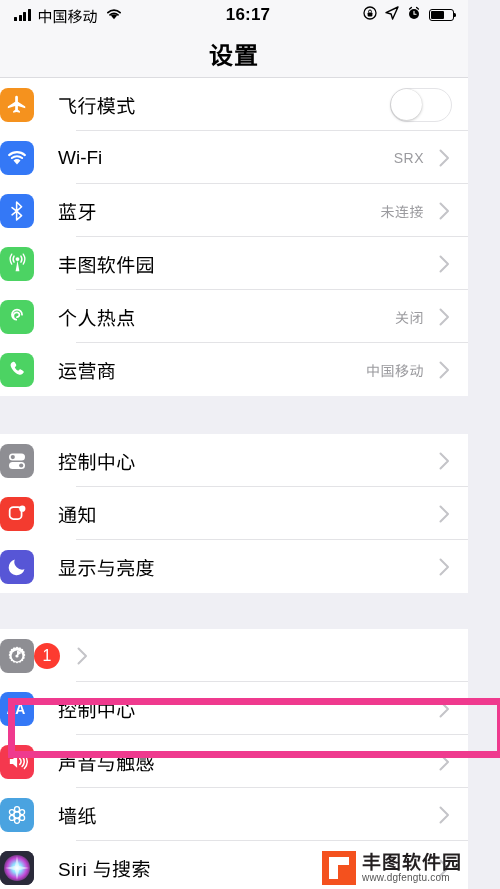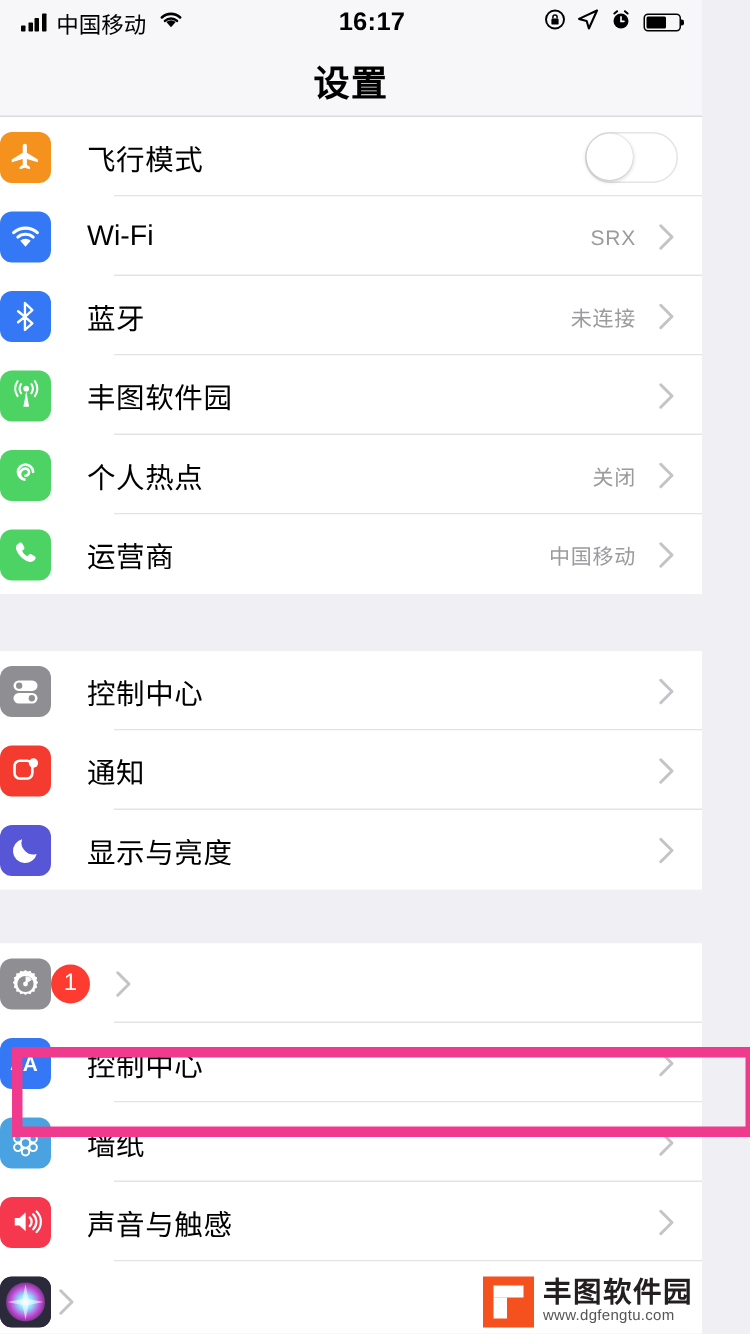--- a/index.html
+++ b/index.html
@@ -540,53 +540,53 @@
 
         <span class="chev">
           <svg width="11" height="18" viewBox="0 0 11 18">
               <path d="M1.5 1.5 L9 9 L1.5 16.5" fill="none" stroke="#c4c4c8" stroke-width="2" stroke-linecap="round" stroke-linejoin="round"></path>
             </svg>
         </span>
         <span class="sep"></span>
       </div>
 
       <div class="row">
+        <span class="ic" style="background:#f5384e">
+          <svg width="23" height="23" viewBox="0 0 24 24">
+            <path d="M4 9.4 h3.2 L11.6 5.4 v13.2 L7.2 14.6 H4 Z" fill="#fff"></path>
+            <path d="M14.4 9 a4 4 0 0 1 0 6" stroke="#fff" stroke-width="1.6" fill="none" stroke-linecap="round"></path>
+            <path d="M16.8 6.8 a7.2 7.2 0 0 1 0 10.4" stroke="#fff" stroke-width="1.6" fill="none" stroke-linecap="round"></path>
+            <path d="M19.2 4.8 a10.2 10.2 0 0 1 0 14.4" stroke="#fff" stroke-width="1.5" fill="none" stroke-linecap="round"></path>
+          </svg>
+        </span>
+        <span class="label">声音与触感</span>
+
+        <span class="chev">
+          <svg width="11" height="18" viewBox="0 0 11 18">
+              <path d="M1.5 1.5 L9 9 L1.5 16.5" fill="none" stroke="#c4c4c8" stroke-width="2" stroke-linecap="round" stroke-linejoin="round"></path>
+            </svg>
+        </span>
+        <span class="sep"></span>
+      </div>
+
+      <div class="row">
         <span class="ic" style="background:#4aa3e0">
           <svg width="24" height="24" viewBox="0 0 24 24">
             <g fill="none" stroke="#fff" stroke-width="1.3">
               <circle cx="12" cy="12" r="3.1"></circle>
               <circle cx="12" cy="6.2" r="2.5"></circle>
               <circle cx="12" cy="17.8" r="2.5"></circle>
               <circle cx="6.9" cy="9.1" r="2.5"></circle>
               <circle cx="17.1" cy="9.1" r="2.5"></circle>
               <circle cx="6.9" cy="14.9" r="2.5"></circle>
               <circle cx="17.1" cy="14.9" r="2.5"></circle>
             </g>
           </svg>
         </span>
         <span class="label">墙纸</span>
-
-        <span class="chev">
-          <svg width="11" height="18" viewBox="0 0 11 18">
-              <path d="M1.5 1.5 L9 9 L1.5 16.5" fill="none" stroke="#c4c4c8" stroke-width="2" stroke-linecap="round" stroke-linejoin="round"></path>
-            </svg>
-        </span>
-        <span class="sep"></span>
-      </div>
-
-      <div class="row">
-        <span class="ic" style="background:#f5384e">
-          <svg width="23" height="23" viewBox="0 0 24 24">
-            <path d="M4 9.4 h3.2 L11.6 5.4 v13.2 L7.2 14.6 H4 Z" fill="#fff"></path>
-            <path d="M14.4 9 a4 4 0 0 1 0 6" stroke="#fff" stroke-width="1.6" fill="none" stroke-linecap="round"></path>
-            <path d="M16.8 6.8 a7.2 7.2 0 0 1 0 10.4" stroke="#fff" stroke-width="1.6" fill="none" stroke-linecap="round"></path>
-            <path d="M19.2 4.8 a10.2 10.2 0 0 1 0 14.4" stroke="#fff" stroke-width="1.5" fill="none" stroke-linecap="round"></path>
-          </svg>
-        </span>
-        <span class="label">声音与触感</span>
 
         <span class="chev">
           <svg width="11" height="18" viewBox="0 0 11 18">
               <path d="M1.5 1.5 L9 9 L1.5 16.5" fill="none" stroke="#c4c4c8" stroke-width="2" stroke-linecap="round" stroke-linejoin="round"></path>
             </svg>
         </span>
         <span class="sep"></span>
       </div>
 
       <div class="row last">
@@ -598,20 +598,21 @@
                 <stop offset="30%" stop-color="#8ee0ff"></stop>
                 <stop offset="62%" stop-color="#c247d6"></stop>
                 <stop offset="100%" stop-color="#2a2a3a"></stop>
               </radialGradient>
             </defs>
             <rect width="34" height="34" fill="#2a2a3a"></rect>
             <circle cx="17" cy="17" r="13" fill="url(#siriG)"></circle>
             <path d="M17 5 L19 15 L29 17 L19 19 L17 29 L15 19 L5 17 L15 15 Z" fill="#ffffff" opacity="0.55"></path>
           </svg>
         </span>
+        <span class="label">Siri 与搜索</span>
 
         <span class="chev">
           <svg width="11" height="18" viewBox="0 0 11 18">
               <path d="M1.5 1.5 L9 9 L1.5 16.5" fill="none" stroke="#c4c4c8" stroke-width="2" stroke-linecap="round" stroke-linejoin="round"></path>
             </svg>
         </span>
 
       </div>
 
     </div>

